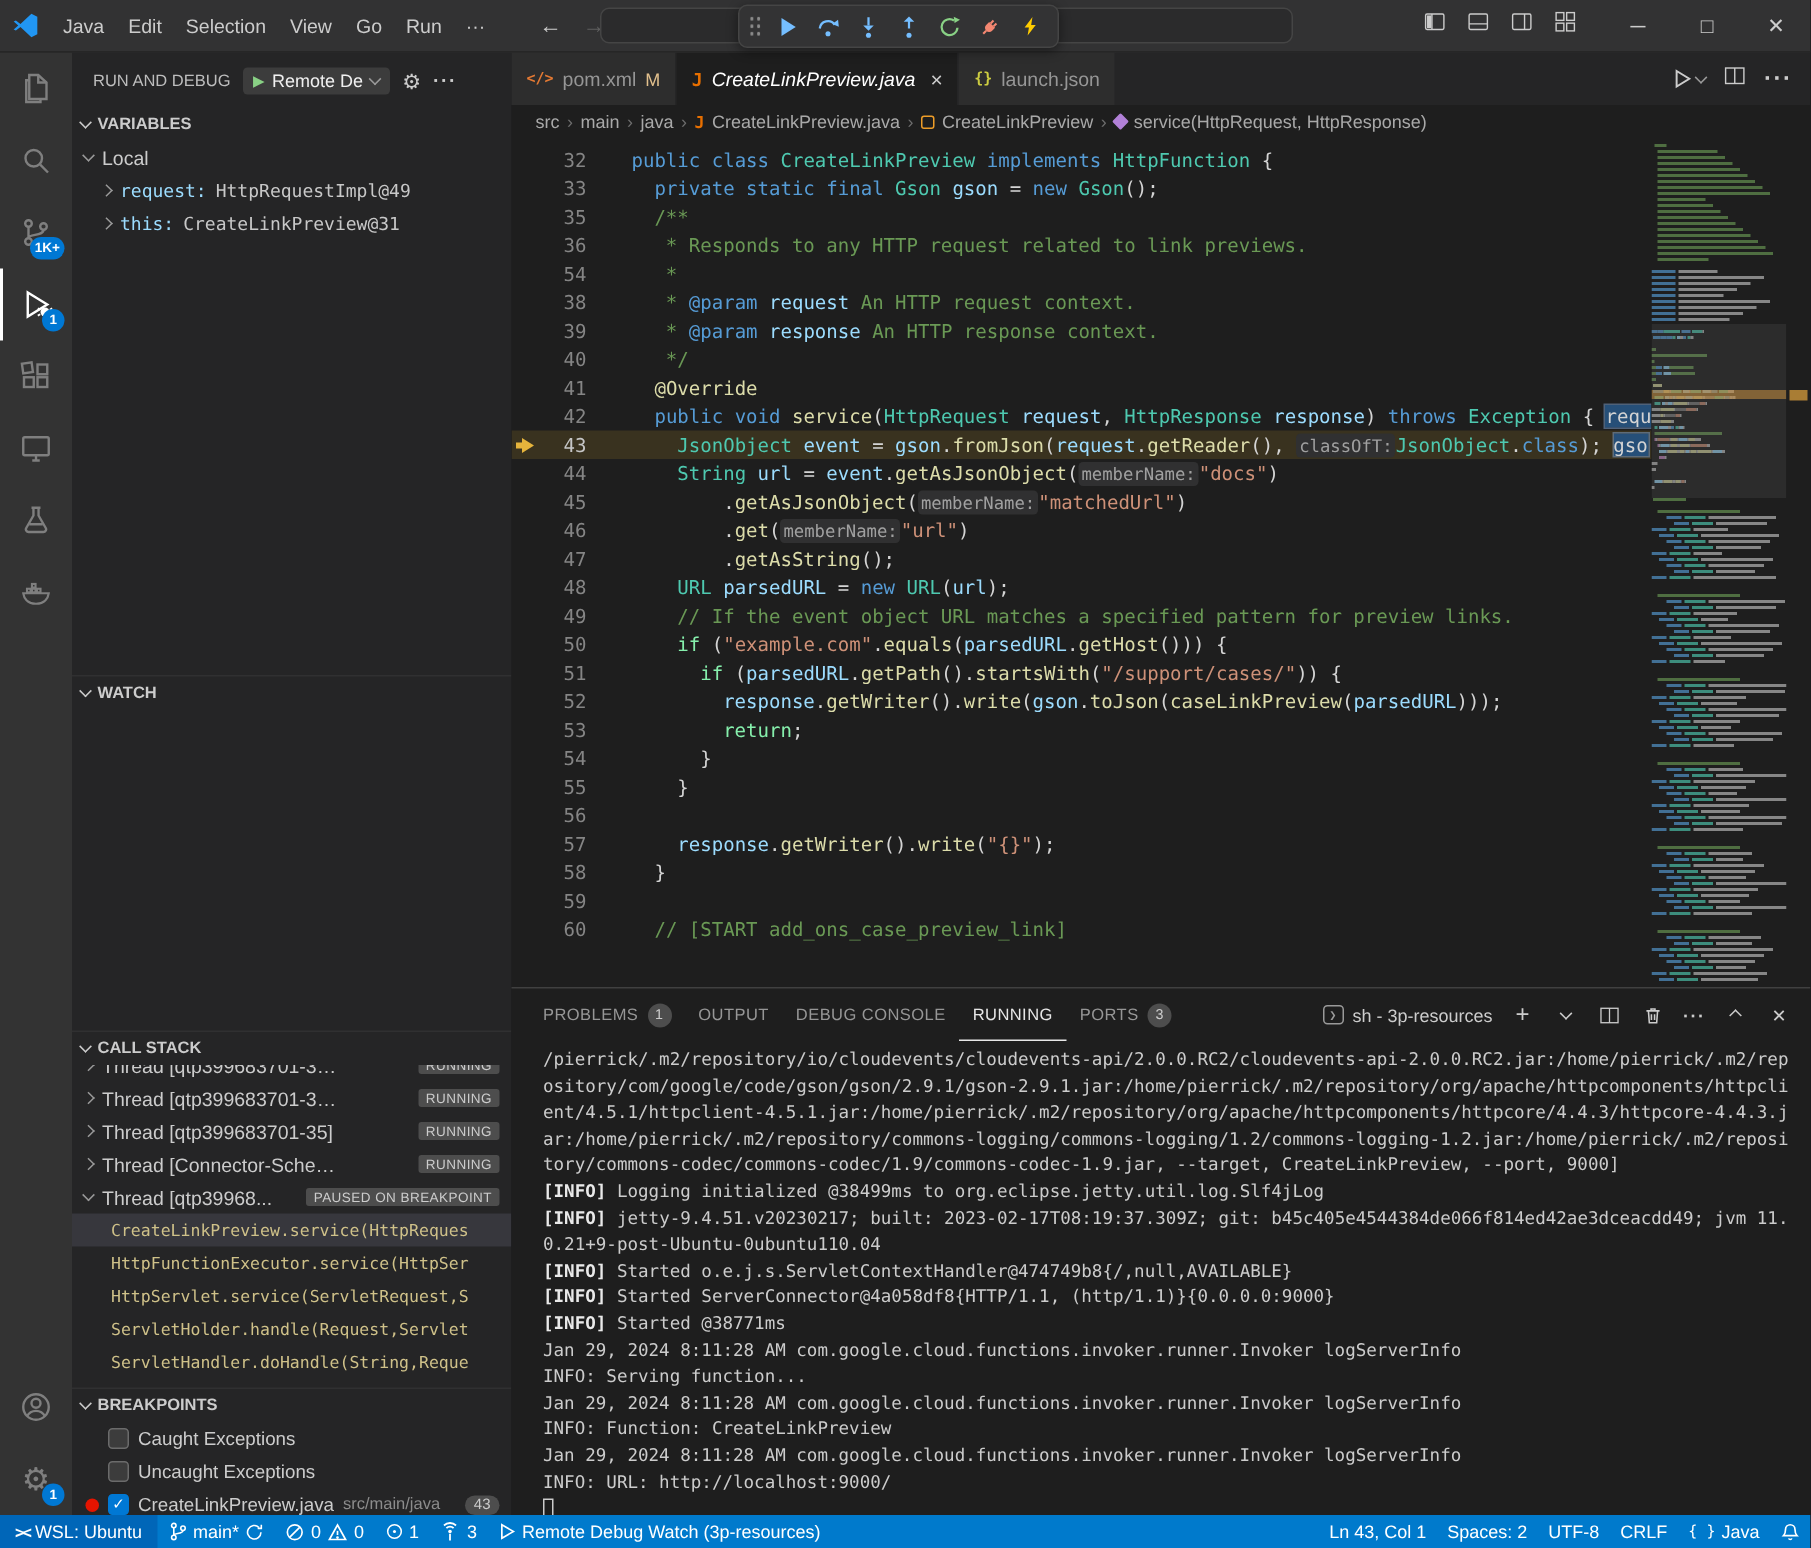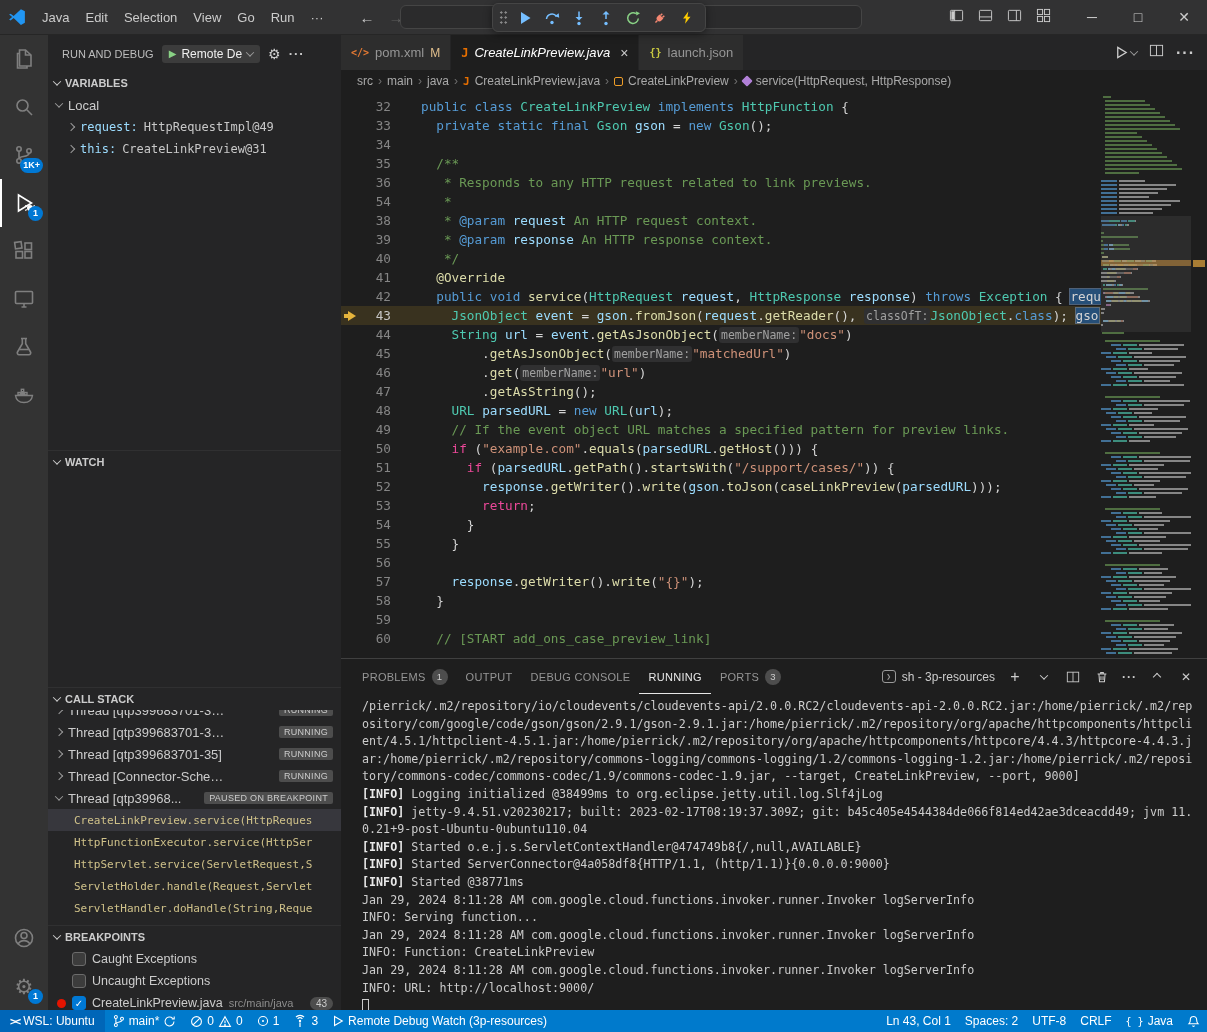--- a/index.html
+++ b/index.html
@@ -121,21 +121,21 @@
     font-family:"DejaVu Sans Mono",monospace; font-size:12.7px; }
   .code-line.current { background:rgba(224,176,44,0.14); }
   .ln-deco { width:22px; flex:none; display:flex; align-items:center; justify-content:center; }
   .ln-num { width:28px; flex:none; text-align:right; color:#858585; }
   .code-line.current .ln-num { color:#c6c6c6; }
   .ln-text { padding-left:30px; flex:1; overflow:hidden; }
   .dbg-arrow { width:0; height:0; border-left:8px solid #e5b43c;
     border-top:5px solid transparent; border-bottom:5px solid transparent; position:relative; }
   .dbg-arrow::before { content:''; position:absolute; left:-12px; top:-2px; width:5px; height:4px; background:#e5b43c; }
 
-  .tk-kw { color:#569cd6; } .tk-ctl { color:#ec4899; } .tk-cls { color:#4ec9b0; }
+  .tk-kw { color:#569cd6; } .tk-ctl { color:#86efac; } .tk-cls { color:#4ec9b0; }
   .tk-fn { color:#dcdcaa; } .tk-str { color:#ce9178; } .tk-cmt { color:#6a9955; }
   .tk-var { color:#9cdcfe; } .tk-pln { color:#d4d4d4; }
   .tk-doct { color:#569cd6; } .tk-docp { color:#9cdcfe; } .tk-ann { color:#dcdcaa; }
   .tk-hint { color:#a0a0a0; background:#303031; border-radius:3px; font-size:11.5px; padding:1px 2px; }
   .tk-hl { color:#d4d4d4; background:#264f78; outline:1px solid rgba(140,180,230,.45); }
 
   .minimap { width:90px; flex:none; position:relative; overflow:hidden; padding-top:4px; }
   .mm-row { height:2px; margin-bottom:2px; white-space:nowrap; font-size:0; }
   .mm-seg { display:inline-block; height:2px; opacity:.65; }
   .mm-slider { position:absolute; left:0; right:0; top:124px; height:116px; background:rgba(121,121,121,0.16); }
@@ -517,21 +517,20 @@
           <span class="bc-item">CreateLinkPreview</span>
           <span class="bc-sep">›</span>
           <span class="bc-icon bc-method"></span>
           <span class="bc-item">service(HttpRequest, HttpResponse)</span>
         </div>
 
       <div class="editor-body">
         <div class="code-scroll" id="code">
             <div class="code-line"><span class="ln-deco"></span><span class="ln-num">32</span><span class="ln-text"><span class="tk-kw">public </span><span class="tk-kw">class </span><span class="tk-cls">CreateLinkPreview</span><span class="tk-pln"> </span><span class="tk-kw">implements</span><span class="tk-pln"> </span><span class="tk-cls">HttpFunction</span><span class="tk-pln"> {</span></span></div>
             <div class="code-line"><span class="ln-deco"></span><span class="ln-num">33</span><span class="ln-text"><span class="tk-pln">  </span><span class="tk-kw">private </span><span class="tk-kw">static </span><span class="tk-kw">final </span><span class="tk-cls">Gson</span><span class="tk-pln"> </span><span class="tk-var">gson</span><span class="tk-pln"> = </span><span class="tk-kw">new</span><span class="tk-pln"> </span><span class="tk-cls">Gson</span><span class="tk-pln">();</span></span></div>
-            <div class="code-line"><span class="ln-deco"></span><span class="ln-num">34</span><span class="ln-text"></span></div>
             <div class="code-line"><span class="ln-deco"></span><span class="ln-num">35</span><span class="ln-text"><span class="tk-cmt">  /**</span></span></div>
             <div class="code-line"><span class="ln-deco"></span><span class="ln-num">36</span><span class="ln-text"><span class="tk-cmt">   * Responds to any HTTP request related to link previews.</span></span></div>
             <div class="code-line"><span class="ln-deco"></span><span class="ln-num">54</span><span class="ln-text"><span class="tk-cmt">   *</span></span></div>
             <div class="code-line"><span class="ln-deco"></span><span class="ln-num">38</span><span class="ln-text"><span class="tk-cmt">   * </span><span class="tk-doct">@param</span><span class="tk-cmt"> </span><span class="tk-docp">request</span><span class="tk-cmt"> An HTTP request context.</span></span></div>
             <div class="code-line"><span class="ln-deco"></span><span class="ln-num">39</span><span class="ln-text"><span class="tk-cmt">   * </span><span class="tk-doct">@param</span><span class="tk-cmt"> </span><span class="tk-docp">response</span><span class="tk-cmt"> An HTTP response context.</span></span></div>
             <div class="code-line"><span class="ln-deco"></span><span class="ln-num">40</span><span class="ln-text"><span class="tk-cmt">   */</span></span></div>
             <div class="code-line"><span class="ln-deco"></span><span class="ln-num">41</span><span class="ln-text"><span class="tk-pln">  </span><span class="tk-ann">@Override</span></span></div>
             <div class="code-line"><span class="ln-deco"></span><span class="ln-num">42</span><span class="ln-text"><span class="tk-pln">  </span><span class="tk-kw">public </span><span class="tk-kw">void </span><span class="tk-fn">service</span><span class="tk-pln">(</span><span class="tk-cls">HttpRequest</span><span class="tk-pln"> </span><span class="tk-var">request</span><span class="tk-pln">, </span><span class="tk-cls">HttpResponse</span><span class="tk-pln"> </span><span class="tk-var">response</span><span class="tk-pln">) </span><span class="tk-kw">throws</span><span class="tk-pln"> </span><span class="tk-cls">Exception</span><span class="tk-pln"> { </span><span class="tk-hl">requ</span></span></div>
             <div class="code-line current"><span class="ln-deco"><span class="dbg-arrow"></span></span><span class="ln-num">43</span><span class="ln-text"><span class="tk-pln">    </span><span class="tk-cls">JsonObject</span><span class="tk-pln"> </span><span class="tk-var">event</span><span class="tk-pln"> = </span><span class="tk-var">gson</span><span class="tk-pln">.</span><span class="tk-fn">fromJson</span><span class="tk-pln">(</span><span class="tk-var">request</span><span class="tk-pln">.</span><span class="tk-fn">getReader</span><span class="tk-pln">(), </span><span class="tk-hint">classOfT:</span><span class="tk-cls">JsonObject</span><span class="tk-pln">.</span><span class="tk-kw">class</span><span class="tk-pln">); </span><span class="tk-hl">gso</span></span></div>
             <div class="code-line"><span class="ln-deco"></span><span class="ln-num">44</span><span class="ln-text"><span class="tk-pln">    </span><span class="tk-cls">String</span><span class="tk-pln"> </span><span class="tk-var">url</span><span class="tk-pln"> = </span><span class="tk-var">event</span><span class="tk-pln">.</span><span class="tk-fn">getAsJsonObject</span><span class="tk-pln">(</span><span class="tk-hint">memberName:</span><span class="tk-str">"docs"</span><span class="tk-pln">)</span></span></div>

